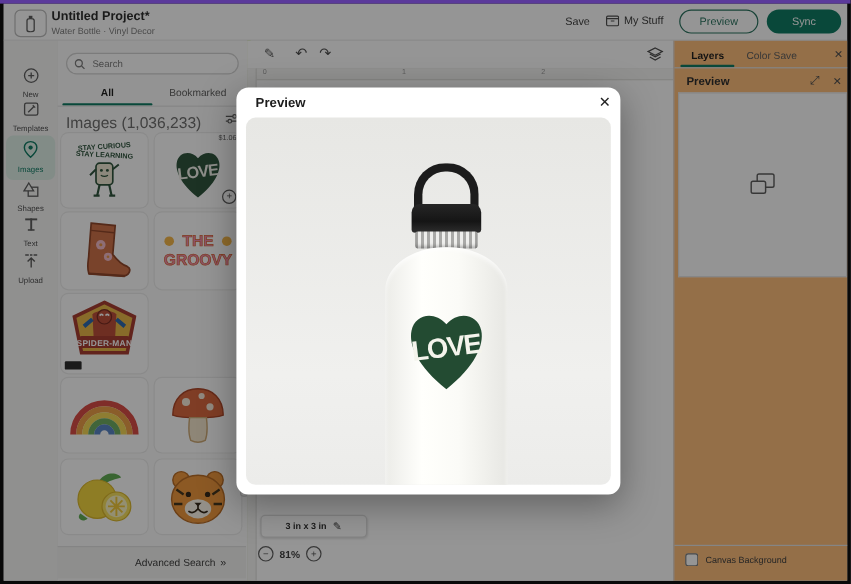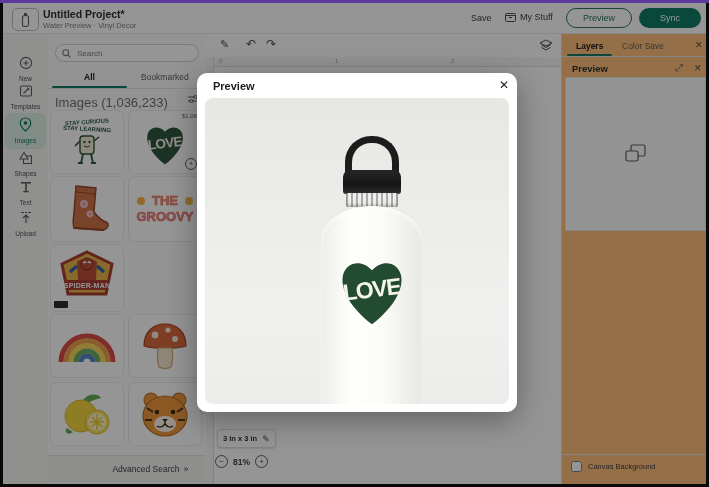--- a/index.html
+++ b/index.html
@@ -38,21 +38,21 @@
   <div id="app">
 
     <div class="abs" style="left:0;top:0;width:703px;height:30px;background:#fff;border-bottom:1px solid #e8e8e8;">
       <div class="abs" style="left:9px;top:5px;width:25px;height:21px;border:1px solid #b9b9b9;border-radius:5px;display:flex;align-items:center;justify-content:center;">
         <svg width="9" height="14" viewBox="0 0 9 14">
           <rect x="3" y="0" width="3" height="2.5" fill="#555"></rect>
           <path d="M1.5 4 C1.5 3 2.5 2.5 4.5 2.5 C6.5 2.5 7.5 3 7.5 4 L7.5 12 C7.5 13 6.8 13.5 4.5 13.5 C2.2 13.5 1.5 13 1.5 12 Z" fill="none" stroke="#555" stroke-width="1.1"></path>
         </svg>
       </div>
       <div class="abs txt" style="left:40px;top:5px;font-size:10.5px;font-weight:bold;color:#222;">Untitled Project*</div>
-      <div class="abs" style="left:40px;top:18px;font-size:7.5px;color:#777;">Water Preview · Vinyl Decor</div>
+      <div class="abs" style="left:40px;top:18px;font-size:7.5px;color:#777;">Water Bottle · Vinyl Decor</div>
 
       <div class="abs" style="left:468px;top:10px;font-size:9px;color:#333;">Save</div>
 
       <div class="abs" style="left:502px;top:9px;display:flex;align-items:center;gap:4px;">
         <svg width="11" height="10" viewBox="0 0 11 10">
           <rect x="0.5" y="1.5" width="10" height="8" rx="1" fill="none" stroke="#444" stroke-width="1"></rect>
           <path d="M0.5 3.5 L10.5 3.5 M4 5.5 L7 5.5" stroke="#444" stroke-width="1" fill="none"></path>
         </svg>
         <span style="font-size:9px;color:#333;">My Stuff</span>
       </div>
@@ -264,21 +264,21 @@
       <div class="abs" style="left:7px;top:23px;width:348px;height:9px;background:#f6f6f4;border-bottom:1px solid #dcdcda;font-size:6px;color:#999;">
         <span class="abs" style="left:6px;top:1px;">0</span>
         <span class="abs" style="left:122px;top:1px;">1</span>
         <span class="abs" style="left:238px;top:1px;">2</span>
         <span class="abs" style="left:350px;top:1px;">3</span>
       </div>
       <div class="abs" style="left:0;top:23px;width:7px;height:427px;background:#f6f6f4;border-right:1px solid #dcdcda;"></div>
 
       <div class="abs" style="left:8px;top:33px;width:347px;height:417px;background:#fff;"></div>
 
-      <div class="abs" style="left:11px;top:395px;height:17px;background:#fff;border:1px solid #ddd;border-radius:4px;display:flex;align-items:center;gap:5px;padding:0 5px;box-shadow:0 1px 2px rgba(0,0,0,0.12);">
+      <div class="abs" style="left:11px;top:395px;height:17px;background:#fff;border:1px solid #ddd;border-radius:4px;display:flex;align-items:center;gap:5px;padding:0 20px;box-shadow:0 1px 2px rgba(0,0,0,0.12);">
         <span style="font-size:7.5px;font-weight:bold;color:#222;">3 in x 3 in</span>
         <span style="font-size:9px;color:#333;">✎</span>
       </div>
 
       <div class="abs" style="left:9px;top:421px;display:flex;align-items:center;gap:5px;">
         <span class="circle-btn" style="width:11px;height:11px;">
           <span>−</span>
         </span>
         <span style="font-size:8.5px;font-weight:bold;color:#333;">81%</span>
         <span class="circle-btn" style="width:11px;height:11px;">

